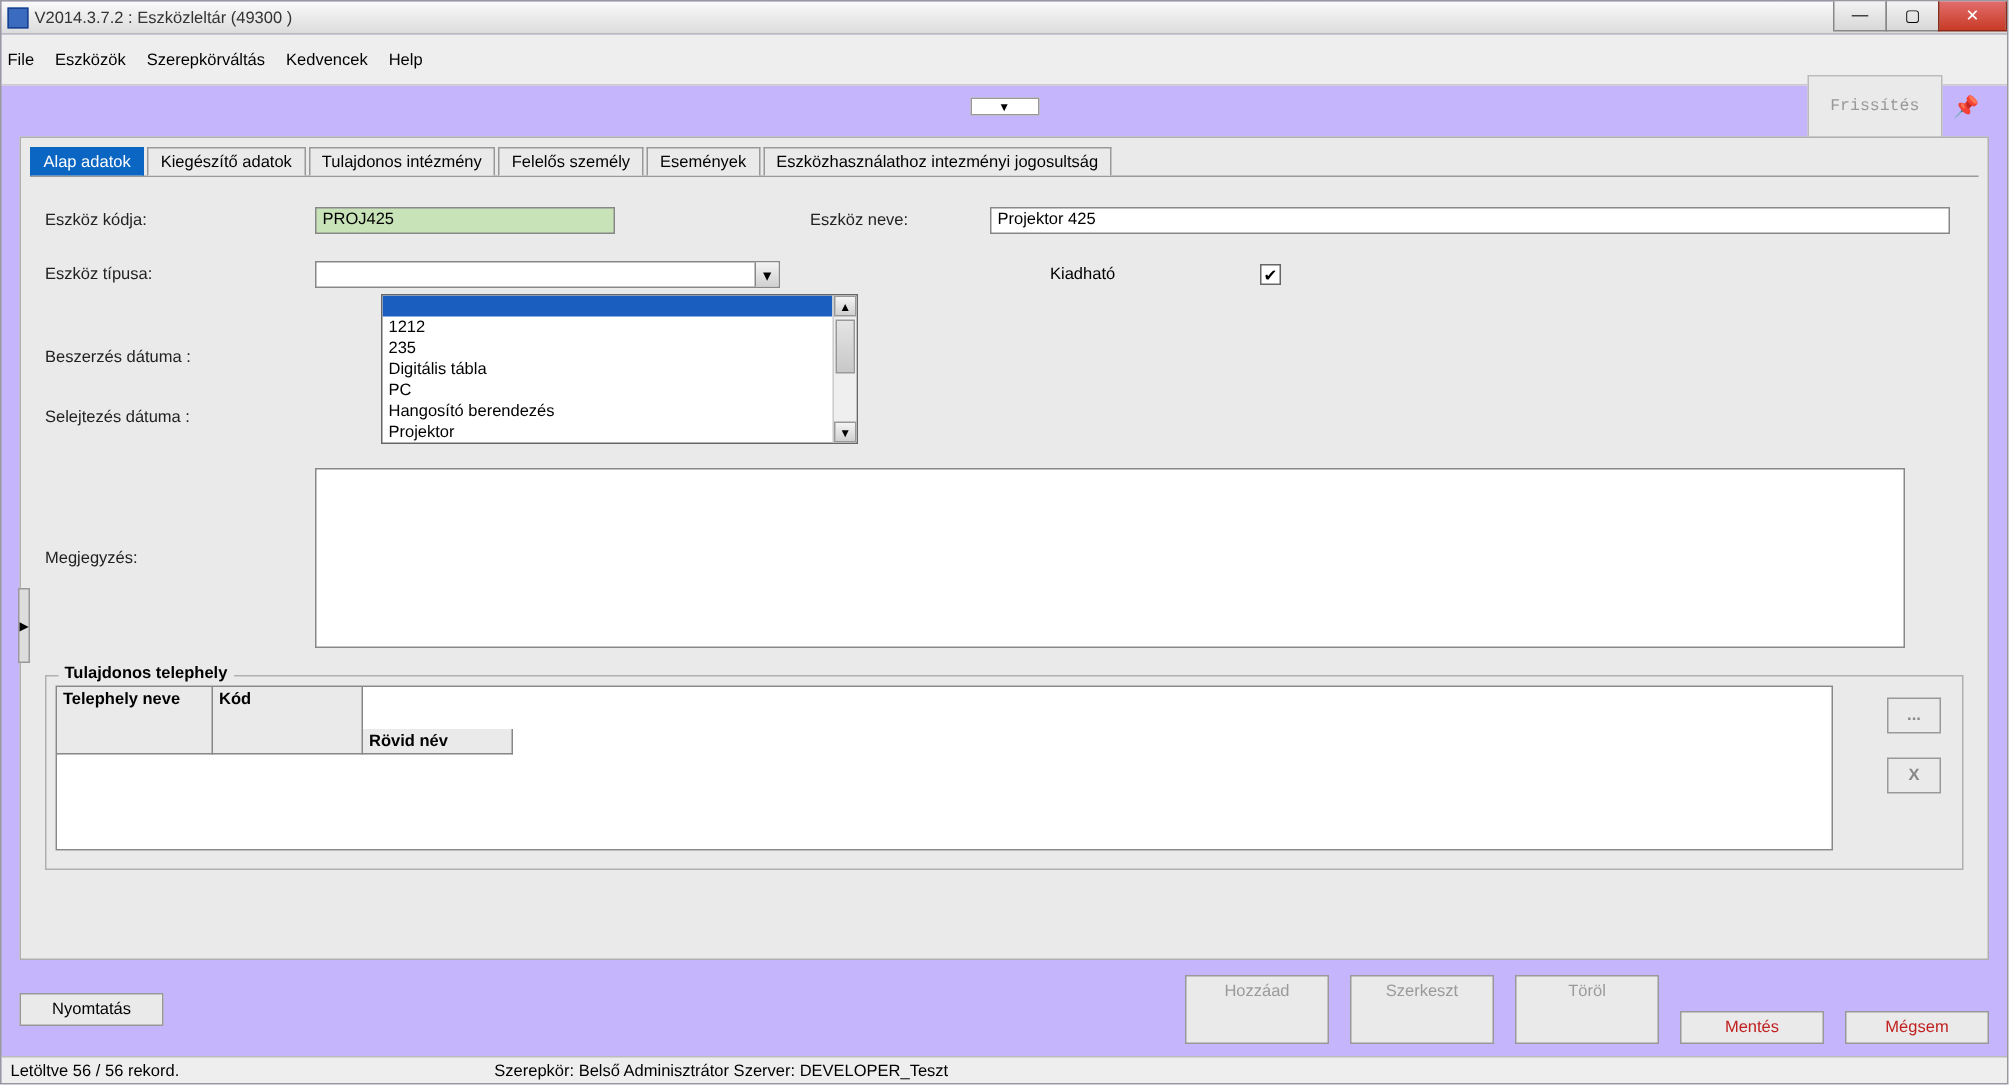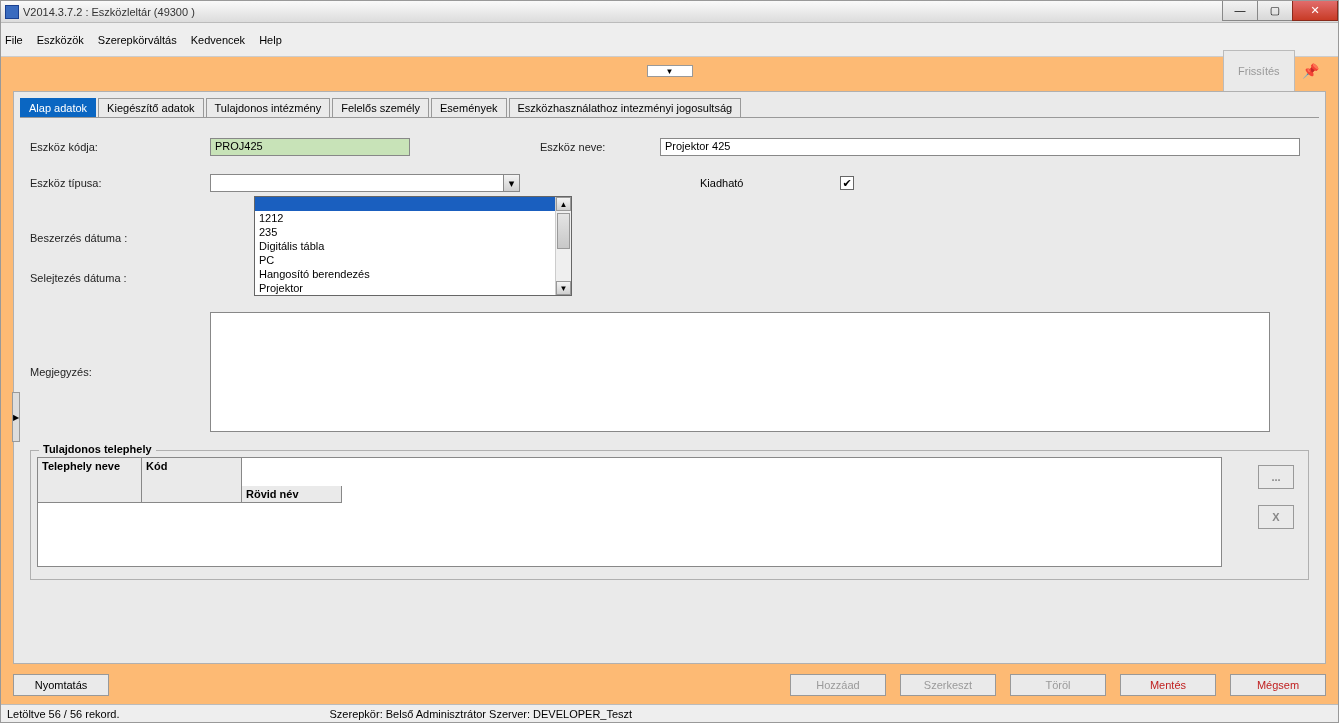--- a/index.html
+++ b/index.html
@@ -1,27 +1,27 @@
 <!DOCTYPE html>
 <html><head>
 <meta charset="utf-8">
 <style>
   * { box-sizing: border-box; font-family: Tahoma, Arial, sans-serif; font-size: 11px; }
   html, body { margin: 0; padding: 0; height: 100%; background: #eee; }
-  .window { width: 1339px; height: 723px; background: #fdba74; display: flex; flex-direction: column; border: 1px solid #999; position: relative; overflow: hidden; }
+  .window { width: 1339px; height: 723px; background: #c4b5fd; display: flex; flex-direction: column; border: 1px solid #999; position: relative; overflow: hidden; }
   .titlebar { height: 22px; background: linear-gradient(#fafafa,#dcdcdc); display: flex; align-items: center; padding: 0 4px; border-bottom: 1px solid #bbb; position: relative; }
   .titlebar-icon { width: 14px; height: 14px; background:#3a6bbf; border:1px solid #1a4090; margin-right:4px;}
   .titlebar-text { flex:1; color:#333; }
   .win-controls { position:absolute; right:0; top:-2px; display:flex; }
   .win-btn { width:36px; height:22px; display:flex; align-items:center; justify-content:center; background:linear-gradient(#f4f4f4,#d8d8d8); border:1px solid #888; margin-left:-1px; font-size:11px; cursor:default;}
   .win-btn.close { background:linear-gradient(#e36f6f,#c83b26); color:#fff; border-color:#8a2a1b; width:46px;}
   .menubar { height:34px; background:#eee; border-bottom:1px solid #ccc; display:flex; align-items:center; padding:0 4px; gap:14px;}
   .menubar span { cursor:default; }
   .toolbar-row { height:28px; display:flex; align-items:center; justify-content:flex-end; padding:0 18px; gap:8px; position:relative;}
-  .refresh-btn { border:1px solid #bbb; background:#eaeaea; color:#999; padding:14px 14px; }
+  .refresh-btn { border:1px solid #bbb; background:#eaeaea; color:#999; padding:14px 14px;font-family:Liberation Mono, monospace; }
   .pin-icon { font-size:14px; color:#333; }
   .collapse-arrow { position:absolute; left:50%; transform:translateX(-50%); width:46px; height:12px; border:1px solid #999; background:#fff; display:flex; align-items:center; justify-content:center; font-size:8px;}
   .main-panel { flex:1; margin:6px 12px 4px 12px; border:1px solid #b0b0b0; background:#eaeaea; padding:6px; display:flex; flex-direction:column; position:relative;}
   .tabs { display:flex; border-bottom:1px solid #999; }
   .tab { padding:3px 8px; border:1px solid #999; border-bottom:none; background:#eaeaea; margin-right:2px; cursor:default;}
   .tab.active { background:#0a66c2; color:#fff; border-color:#0a66c2;}
   .tab-content { flex:1; padding:20px 10px 10px 10px; position:relative;}
   .row { display:flex; align-items:center; margin-bottom:18px; }
   .label { width:180px; color:#222;}
   .input-like { border:1px solid #888; background:#fff; height:18px; padding:1px 4px; }
@@ -41,21 +41,21 @@
   .fieldset { border:1px solid #b0b0b0; margin-top:14px; padding:6px; position:relative;font-weight:bold;}
   .fs-legend { position:absolute; top:-8px; left:8px; background:#eaeaea; padding:0 4px; }
   .grid { border:1px solid #888; background:#fff; width:820px;}
   .grid-header { display:flex; }
   .gh { border-right:1px solid #888; border-bottom:1px solid #888; padding:2px 4px; background:#eaeaea;}
   .side-btns { position:absolute; right:14px; top:14px; display:flex; flex-direction:column; gap:16px;}
   .small-btn { width:36px; height:24px; border:1px solid #999; background:#eaeaea; color:#888; display:flex; align-items:center; justify-content:center;}
   .bottom-btns { display:flex; justify-content:space-between; padding:6px 12px 8px 12px; align-items:center;}
   .btn { border:1px solid #999; background:#eaeaea; padding:4px 0; width:96px; text-align:center; cursor:default;}
   .btn.disabled { color:#9a9a9a;}
-  .btn.red-text { color:#c02020;}
+  .btn.red-text { color:#c02020;margin-top:24px;}
   .right-btns { display:flex; gap:14px;}
   .statusbar { height:18px; border-top:1px solid #bbb; background:#eee; display:flex; align-items:center; padding:0 6px; gap:30px;}
   .expander-handle { position:absolute; left:-2px; top:300px; width:8px; height:50px; background:#ddd; border:1px solid #999; display:flex; align-items:center; justify-content:center; font-size:8px;}
 </style>
 </head>
 <body>
 
 <div class="window">
 
   <div class="titlebar">

